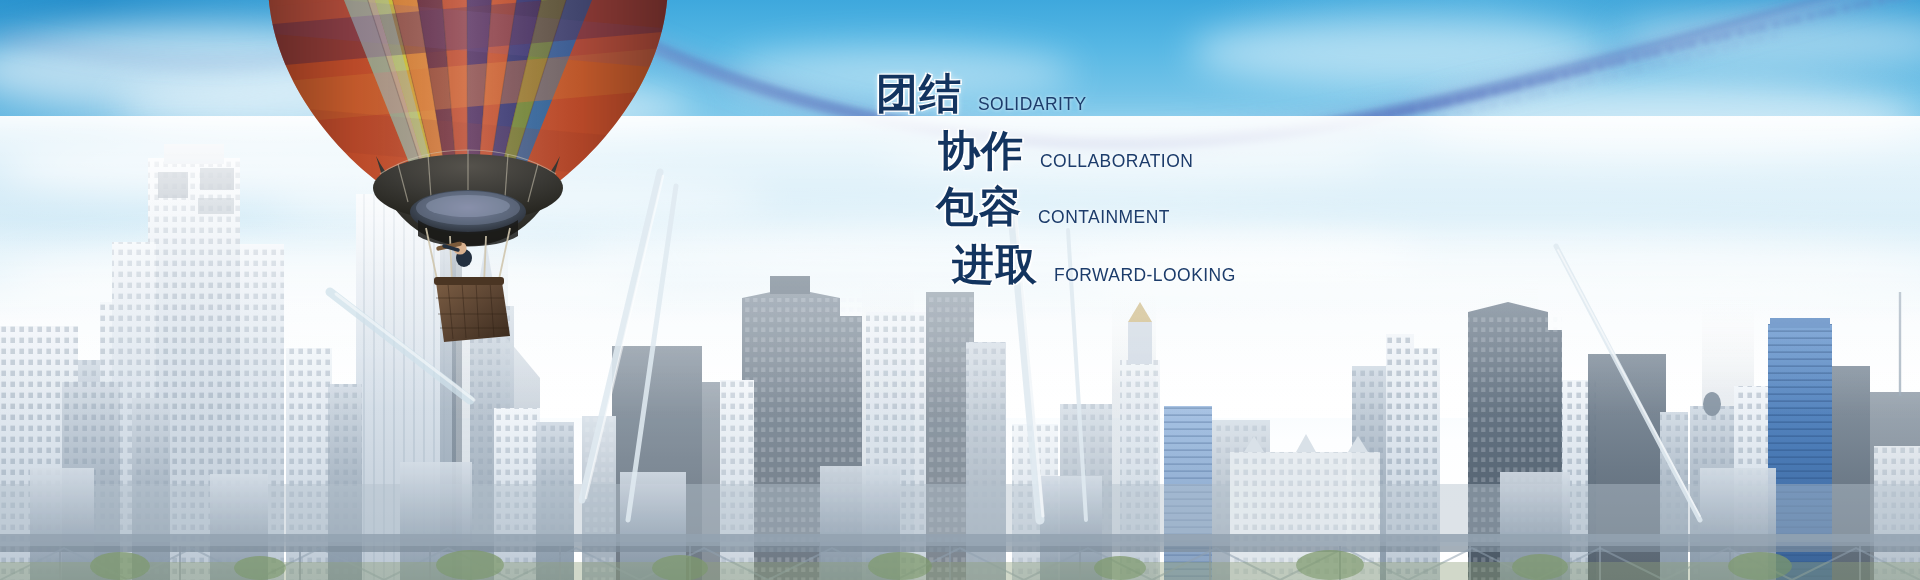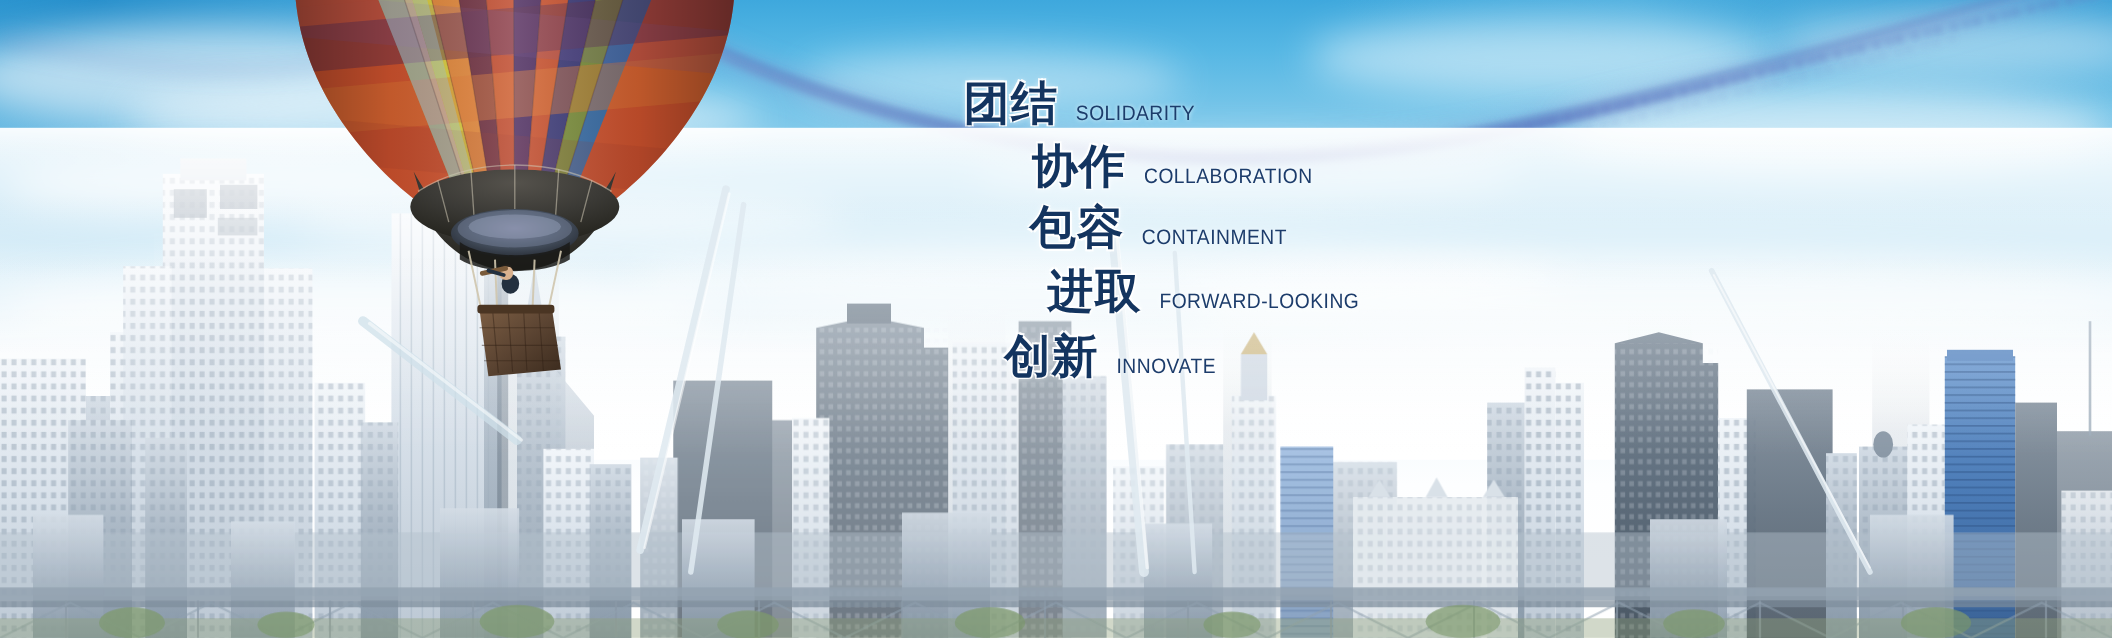--- a/index.html
+++ b/index.html
@@ -598,20 +598,16 @@
     <div class="slogan-line l2">
       <span class="cn">包容</span>
       <span class="en">CONTAINMENT</span>
     </div>
 
     <div class="slogan-line l3">
       <span class="cn">进取</span>
       <span class="en">FORWARD-LOOKING</span>
     </div>
 
-    <div class="slogan-line l4">
-      <span class="cn">创新</span>
-      <span class="en">INNOVATE</span>
-    </div>
 
   </div>
 
 </div>
 
 </body></html>

